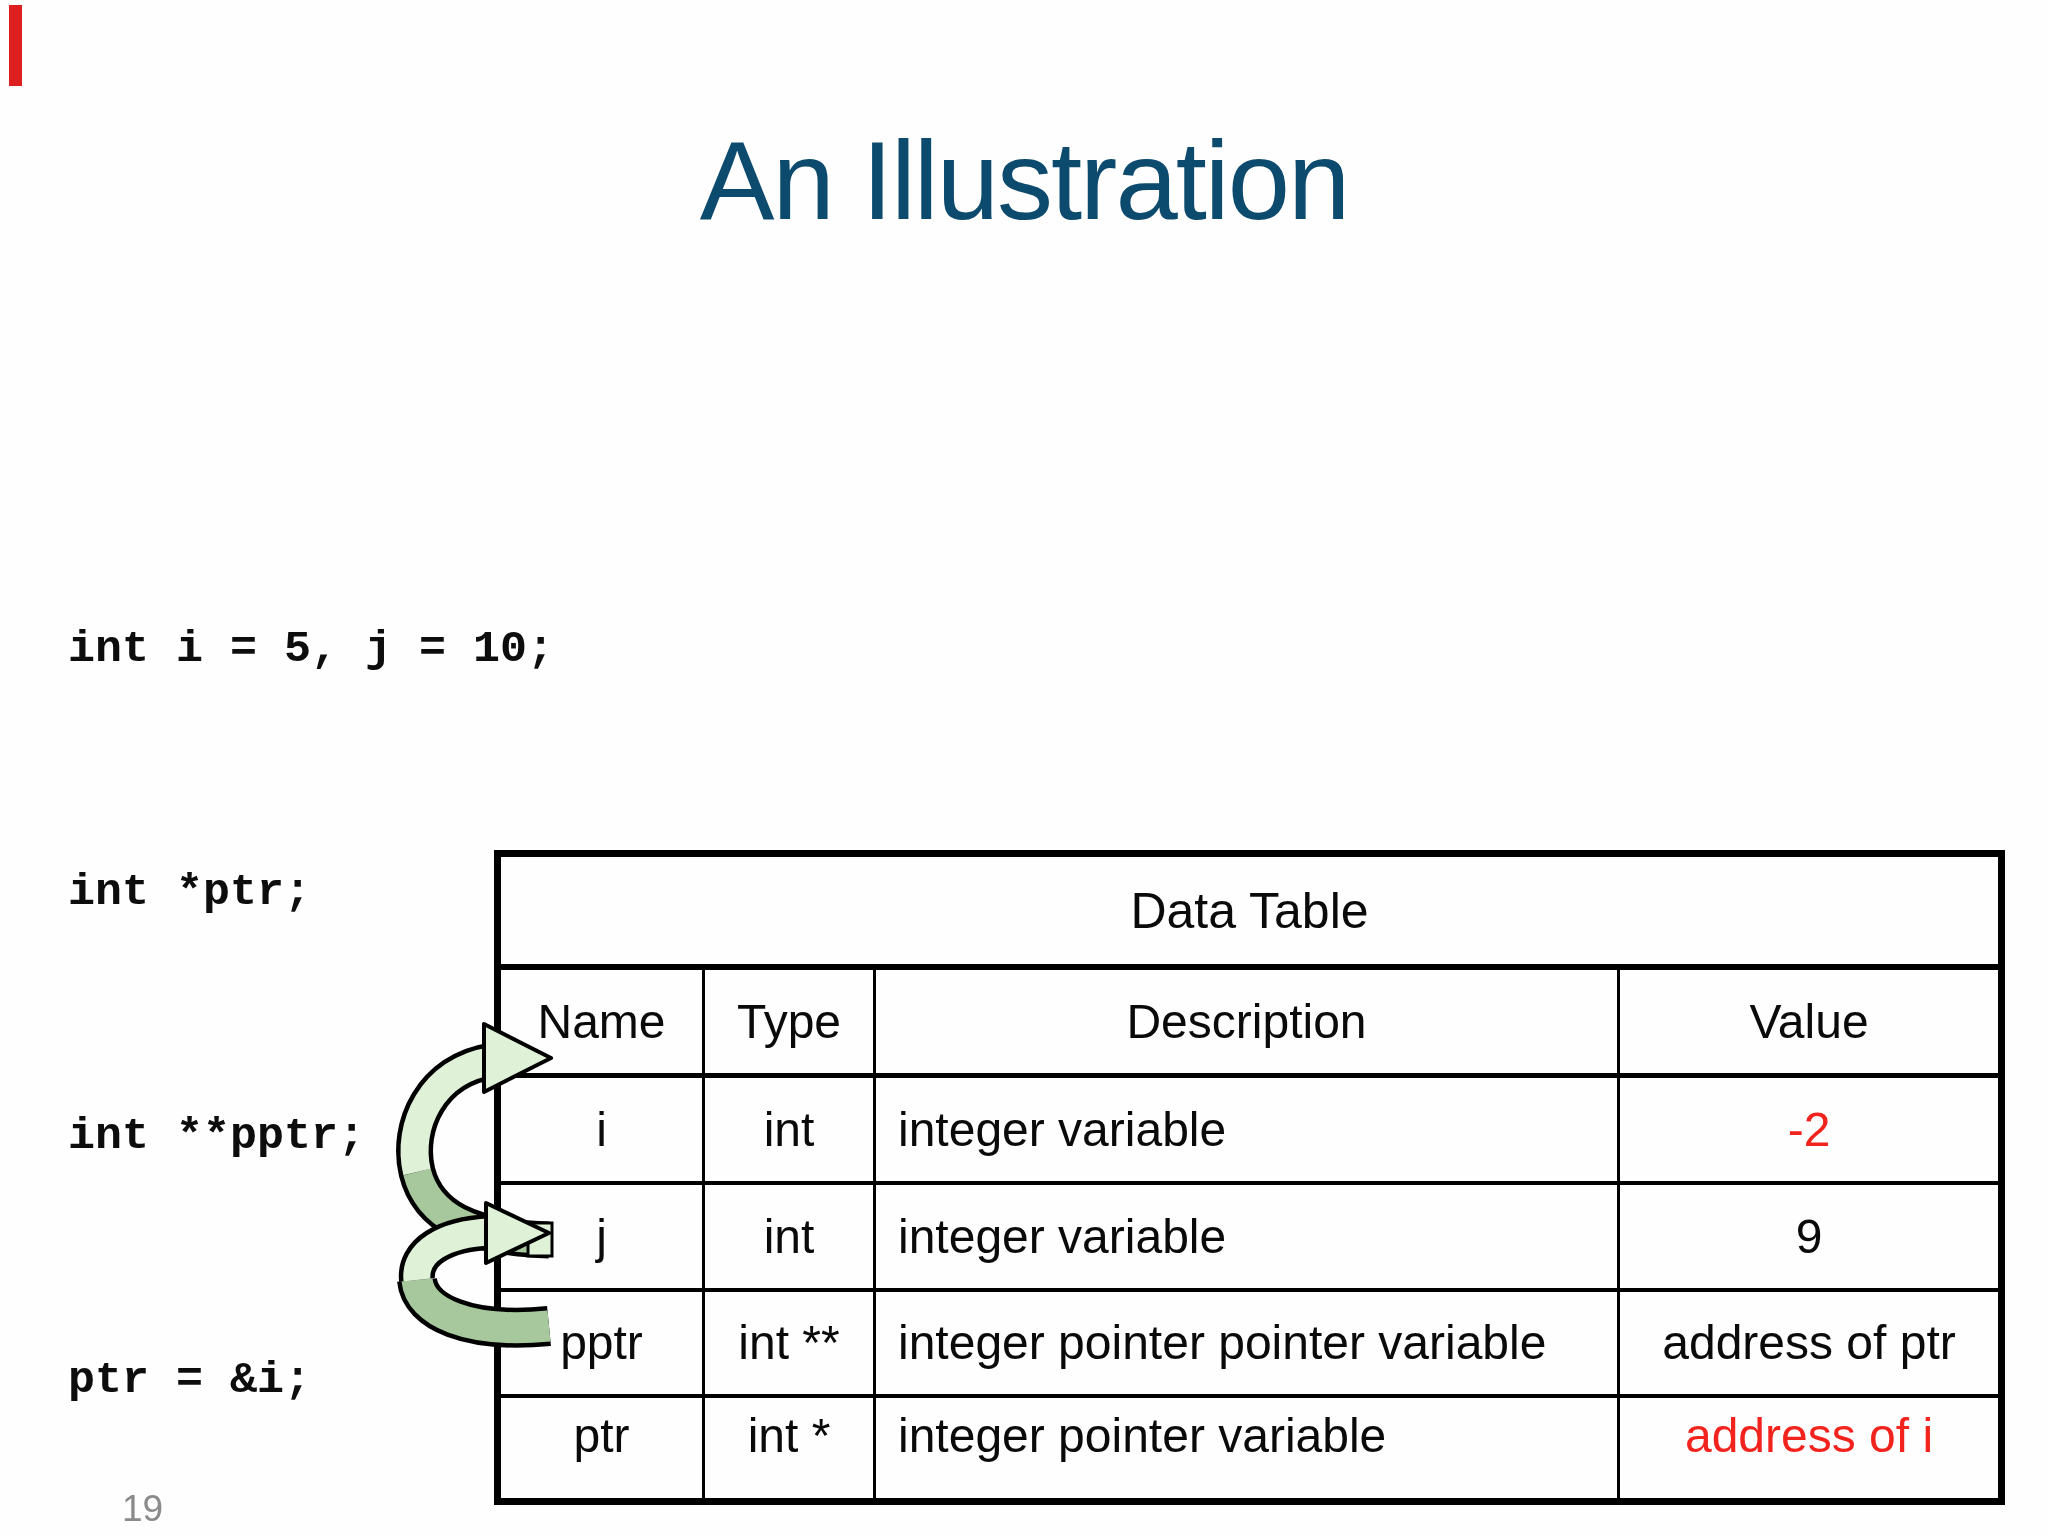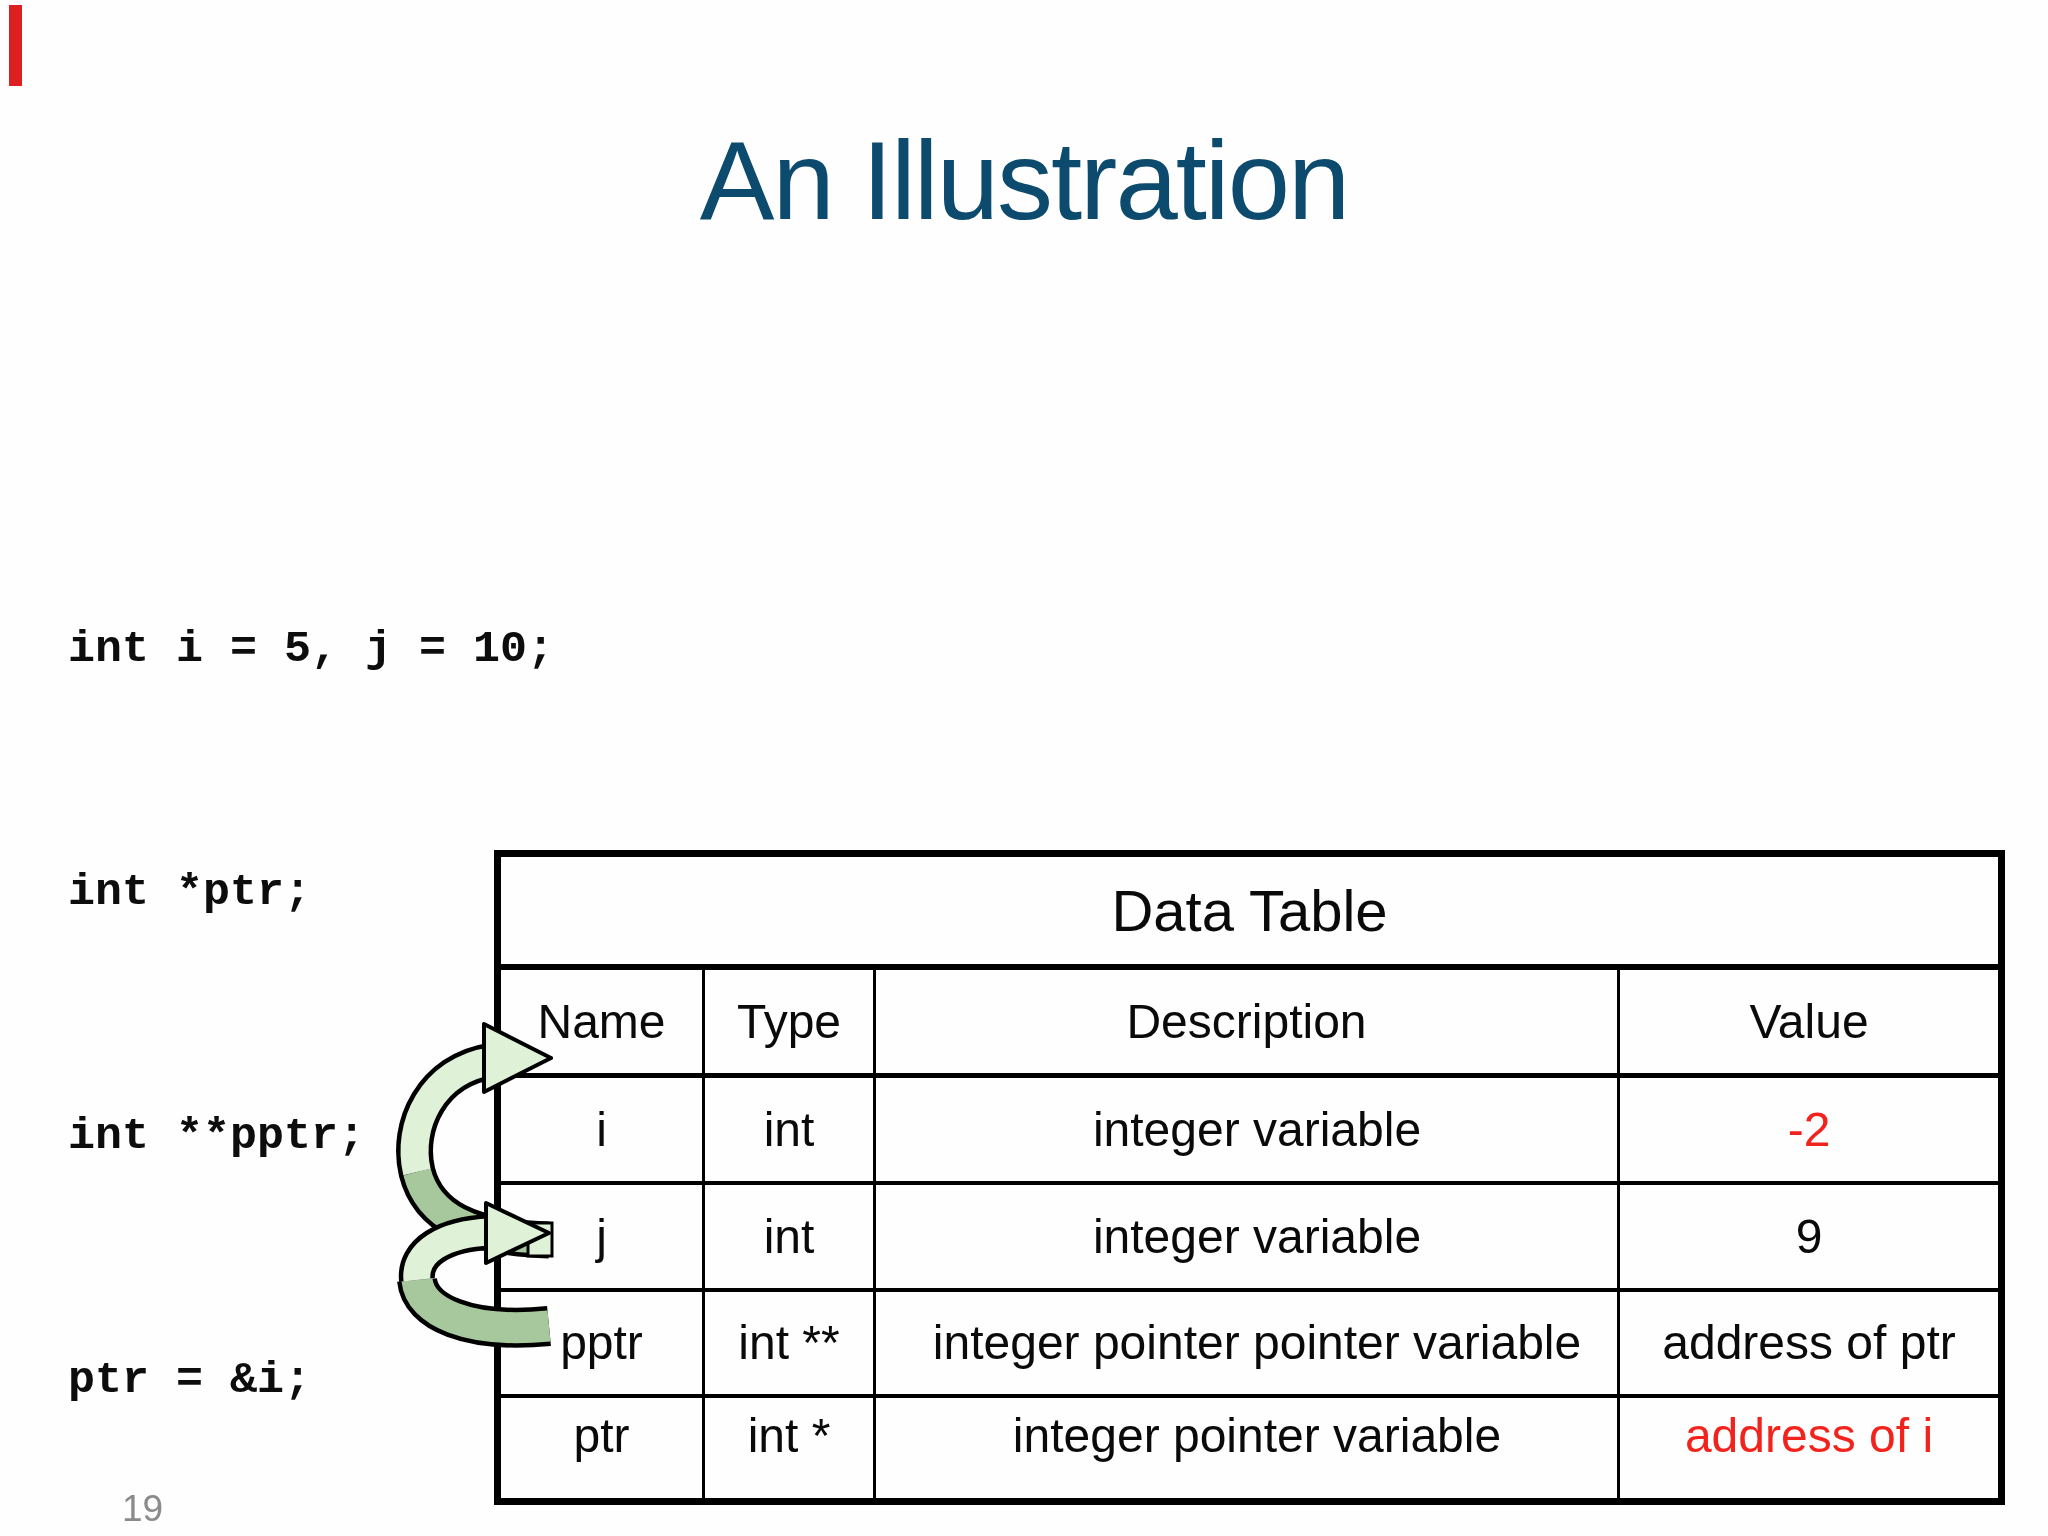--- a/index.html
+++ b/index.html
@@ -16,27 +16,27 @@
   
   #code-block{position:absolute;left:68px;top:446px;
               font-family:"Liberation Mono",monospace;font-weight:bold;
               font-size:45px;line-height:81.3px;white-space:pre;color:#0d0d0d;}
 
   
   #data-table{position:absolute;left:494px;top:850px;width:1504px;height:655px;
               border-collapse:collapse;table-layout:fixed;font-size:48px;color:#0a0a0a;}
   #data-table td{border:4px solid #000;border-left-width:3px;border-right-width:3px;
                  text-align:center;vertical-align:middle;overflow:hidden;}
-  #data-table tr.tbl-title td{border:7px solid #000;border-bottom-width:6px;font-size:58px;}
+  #data-table tr.tbl-title td{border:7px solid #000;border-bottom-width:6px;font-size:50px;}
   #data-table tr.tbl-head td{border-bottom-width:5px;}
   #data-table td.first{border-left-width:7px;}
   #data-table td.last{border-right-width:7px;}
   #data-table tr.tbl-head td{border-top-width:6px;}
   #data-table tr:last-child td{border-bottom-width:7px;vertical-align:top;padding-top:10px;}
-  #data-table td.desc{text-align:center;padding-left:22px;}
+  #data-table td.desc{text-align:left;padding-left:22px;}
   #data-table .red{color:#f2231d;}
 
   #page-number{position:absolute;left:122px;top:1488px;font-size:37px;color:#8b8b8b;}
 
   #arrow-layer{position:absolute;left:0;top:0;width:2048px;height:1536px;pointer-events:none;}
 </style>
 </head>
 <body>
 
 <div id="page">

